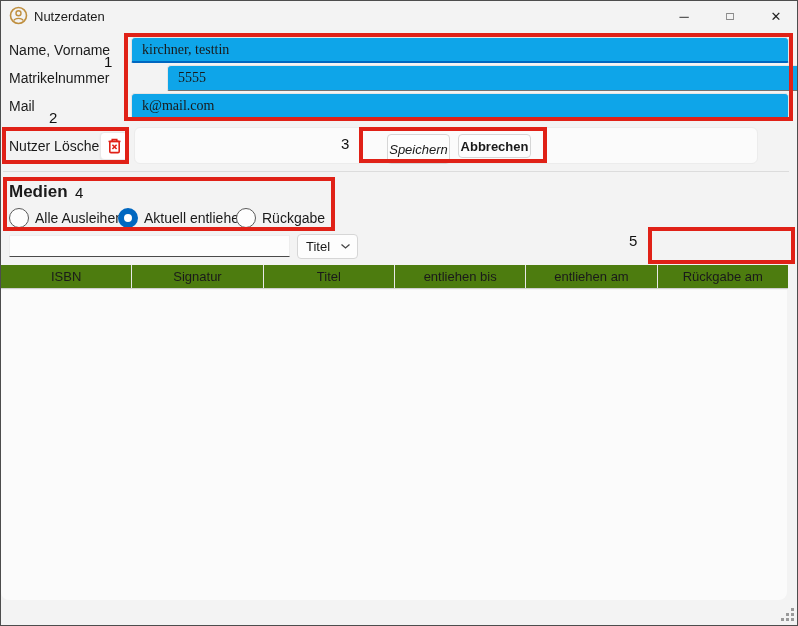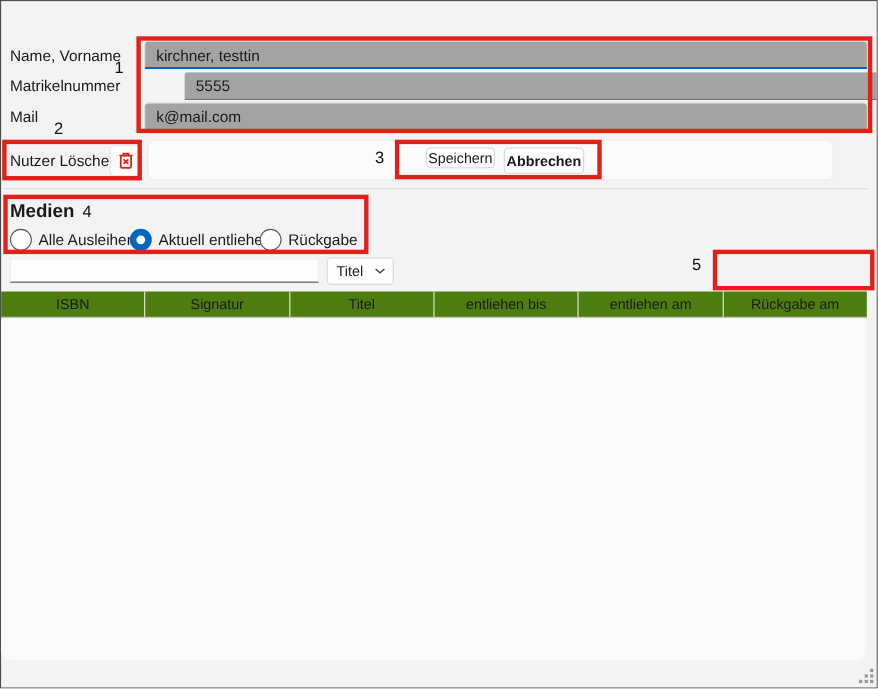--- a/index.html
+++ b/index.html
@@ -16,43 +16,43 @@
   .title-text { position: absolute; left: 33px; top: 8px; font-size: 13px; color: #1a1a1a; }
   .win-btn { position: absolute; top: 0; width: 46px; height: 30px; display: flex; align-items: center; justify-content: center; font-size: 13px; color: #222; background: transparent; border: none; }
   .win-btn.min { left: 660px; }
   .win-btn.max { left: 706px; font-size: 12px; }
   .win-btn.close { left: 752px; font-size: 13px; }
 
   
   .field-label { position: absolute; left: 8px; font-size: 14px; color: #1a1a1a; }
   .txt-input {
     position: absolute; left: 130px; width: 658px; height: 26px;
-    background: #a3a3a3; border: 1px solid #e5e5e5; border-bottom: 1px solid #717171;
-    border-radius: 4px 4px 2px 2px; font-family: Liberation Sans, sans-serif;
+    background: #0ea5e9; border: 1px solid #e5e5e5; border-bottom: 1px solid #717171;
+    border-radius: 4px 4px 2px 2px; font-family: Liberation Serif, serif;
     font-size: 14px; color: #1a1a1a; padding: 0 10px; outline: none;
   }
   .txt-input.focused { border-bottom: 2px solid #0067c0; }
 
   
   .btn {
     background: #fdfdfd; border: 1px solid #d6d6d6; border-radius: 4px;
     font-family: "Liberation Sans", sans-serif; font-size: 13px; color: #1a1a1a;
     display: flex; align-items: center; justify-content: center;
   }
   .panel {
     position: absolute; left: 133px; top: 126px; width: 624px; height: 37px;
     background: #fbfbfb; border: 1px solid #ececec; border-radius: 6px;
   }
   .delete-btn {
     position: absolute; left: 99px; top: 131px; width: 28px; height: 28px;
     background: #ffffff; border: 1px solid #e9e9e9; border-radius: 4px;
     box-shadow: 0 1px 2px rgba(0,0,0,0.08);
     display: flex; align-items: center; justify-content: center;
   }
-  .save-btn   { position: absolute; left: 386px; top: 133px; width: 63px; height: 19px; }
+  .save-btn   { position: absolute; left: 386px; top: 133px; width: 63px; height: 30px; font-style: italic; }
   .cancel-btn { position: absolute; left: 457px; top: 133px; width: 73px; height: 24px; font-weight: bold; }
   .extend-btn { position: absolute; left: 652px; top: 232px; width: 138px; height: 26px; }
 
   
   .separator { position: absolute; left: 2px; top: 170px; width: 786px; height: 1px; background: #dcdcdc; }
   .medien-title { position: absolute; left: 8px; top: 181px; font-size: 17px; color: #1a1a1a; font-weight: bold; }
   .radio-row { position: absolute; left: 0; top: 207px; height: 20px; }
   .radio { position: absolute; top: 0; width: 20px; height: 20px; border-radius: 50%; background: #fdfdfd; border: 1px solid #5a5a5a; }
   .radio.selected { border: 6px solid #0067c0; background: #ffffff; }
   .radio-label { position: absolute; top: 2px; font-size: 14px; color: #1a1a1a; white-space: nowrap; }
@@ -91,20 +91,31 @@
 
   
   .size-grip { position: absolute; right: 3px; bottom: 4px; width: 15px; height: 15px; }
   .size-grip i { position: absolute; width: 3px; height: 3px; background: #9a9a9a; }
 </style>
 </head>
 <body>
 
 <div id="window">
 
+  <div class="titlebar">
+    <svg class="title-icon" viewBox="0 0 19 19">
+      <circle cx="9.5" cy="9.5" r="8" fill="none" stroke="#bf8f3f" stroke-width="1.6"></circle>
+      <circle cx="9.5" cy="7.3" r="2.5" fill="none" stroke="#bf8f3f" stroke-width="1.4"></circle>
+      <path d="M4.8 14.6 C6 11.6, 13 11.6, 14.2 14.6" fill="none" stroke="#bf8f3f" stroke-width="1.4"></path>
+    </svg>
+    <span class="title-text">Nutzerdaten</span>
+    <button class="win-btn min">─</button>
+    <button class="win-btn max">□</button>
+    <button class="win-btn close">✕</button>
+  </div>
 
   <span class="field-label" style="top:41px">Name, Vorname</span>
   <span class="field-label" style="top:69px">Matrikelnummer</span>
   <span class="field-label" style="top:97px">Mail</span>
 
   <input class="txt-input focused" style="top: 36px;" value="kirchner, testtin">
   <input class="txt-input" style="top: 64px; margin-left: 36px;" value="5555">
   <input class="txt-input" style="top: 92px;" value="k@mail.com">
 
   <span class="field-label" style="top:137px">Nutzer Löschen</span>

